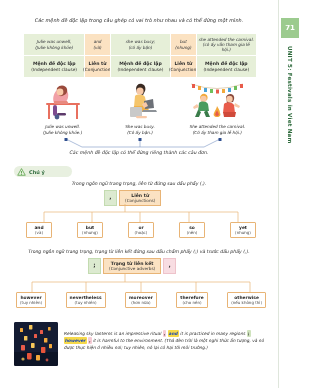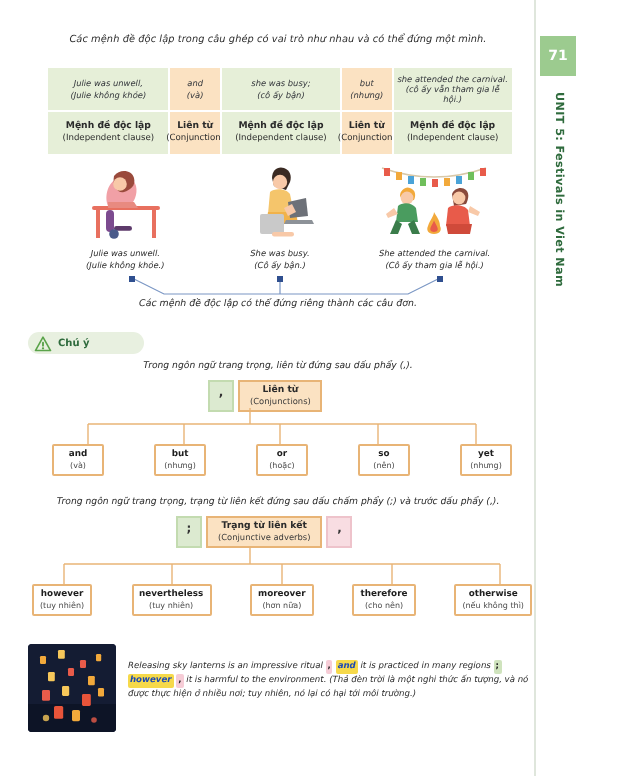--- a/index.html
+++ b/index.html
@@ -10,21 +10,21 @@
     overflow: hidden;
   }
   #page {
     position: relative;
     width: 300px; height: 388px;
     background: #ffffff;
   }
 
   
   .side-rail {
-    position: absolute; right: 11px; top: 0;
+    position: absolute; right: 0; top: 0;
     width: 22px; height: 388px;
     border-left: 1px solid #dfe6dc;
     background: #ffffff;
   }
   .side-page-box {
     position: absolute; top: 18px; left: 2px;
     width: 18px; height: 20px;
     background: #9ccb8f;
     color: #ffffff;
     font-size: 7px; font-weight: bold;

